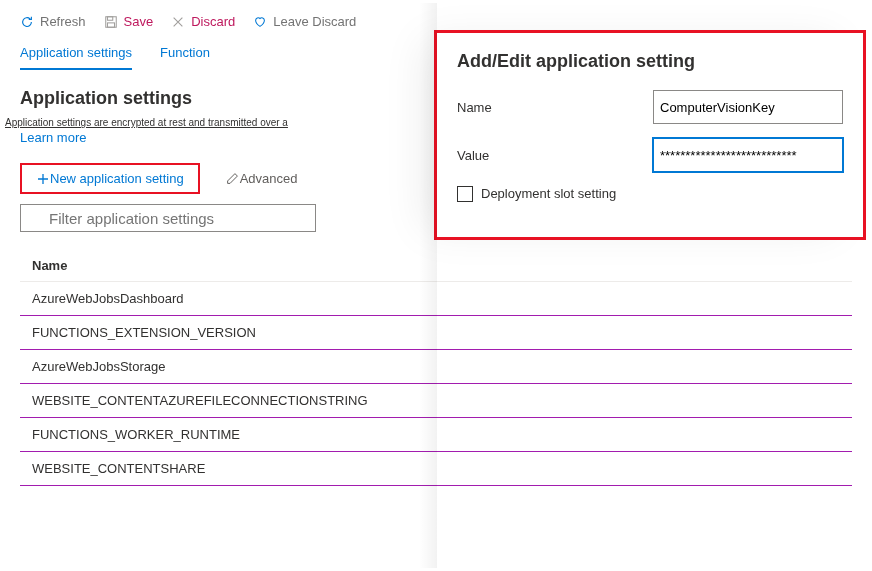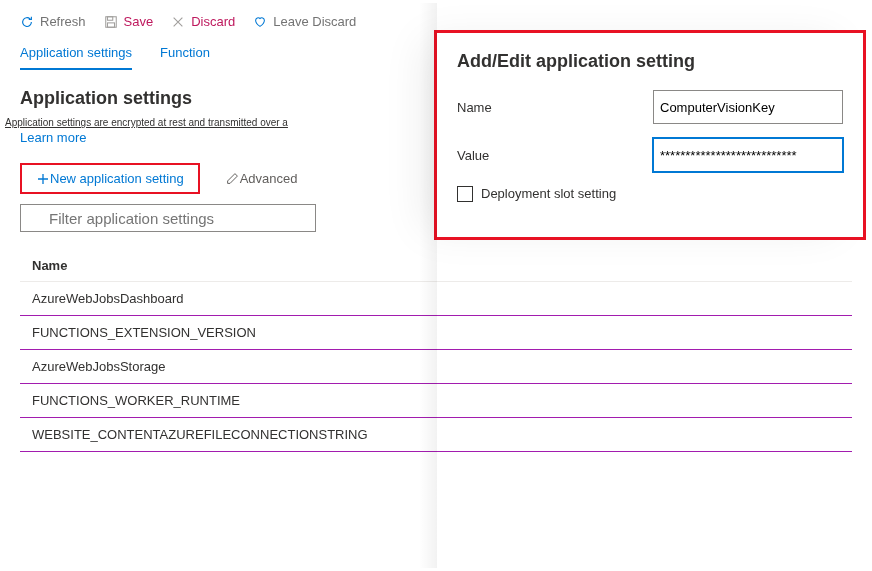--- a/index.html
+++ b/index.html
@@ -125,22 +125,23 @@
     </span>
     <input type="text" class="filter-input" placeholder="Filter application settings" style="">
   </div>
 </div>
 
 <div class="table">
   <div class="table-header">Name</div>
   <div class="table-row">AzureWebJobsDashboard</div>
   <div class="table-row">FUNCTIONS_EXTENSION_VERSION</div>
   <div class="table-row">AzureWebJobsStorage</div>
+  <div class="table-row">WEBSITE_CONTENTAZUREFILECONNECTIONSTRING</div>
   <div class="table-row">FUNCTIONS_WORKER_RUNTIME</div>
-  <div class="table-row">WEBSITE_CONTENTAZUREFILECONNECTIONSTRING</div>
+  <div class="table-row">WEBSITE_CONTENTSHARE</div>
 </div>
 
 <div class="panel">
   <div class="panel-title">Add/Edit application setting</div>
 
   <div class="form-row">
     <div class="form-label">Name</div>
     <input type="text" class="form-input" value="ComputerVisionKey" style="">
   </div>
 

